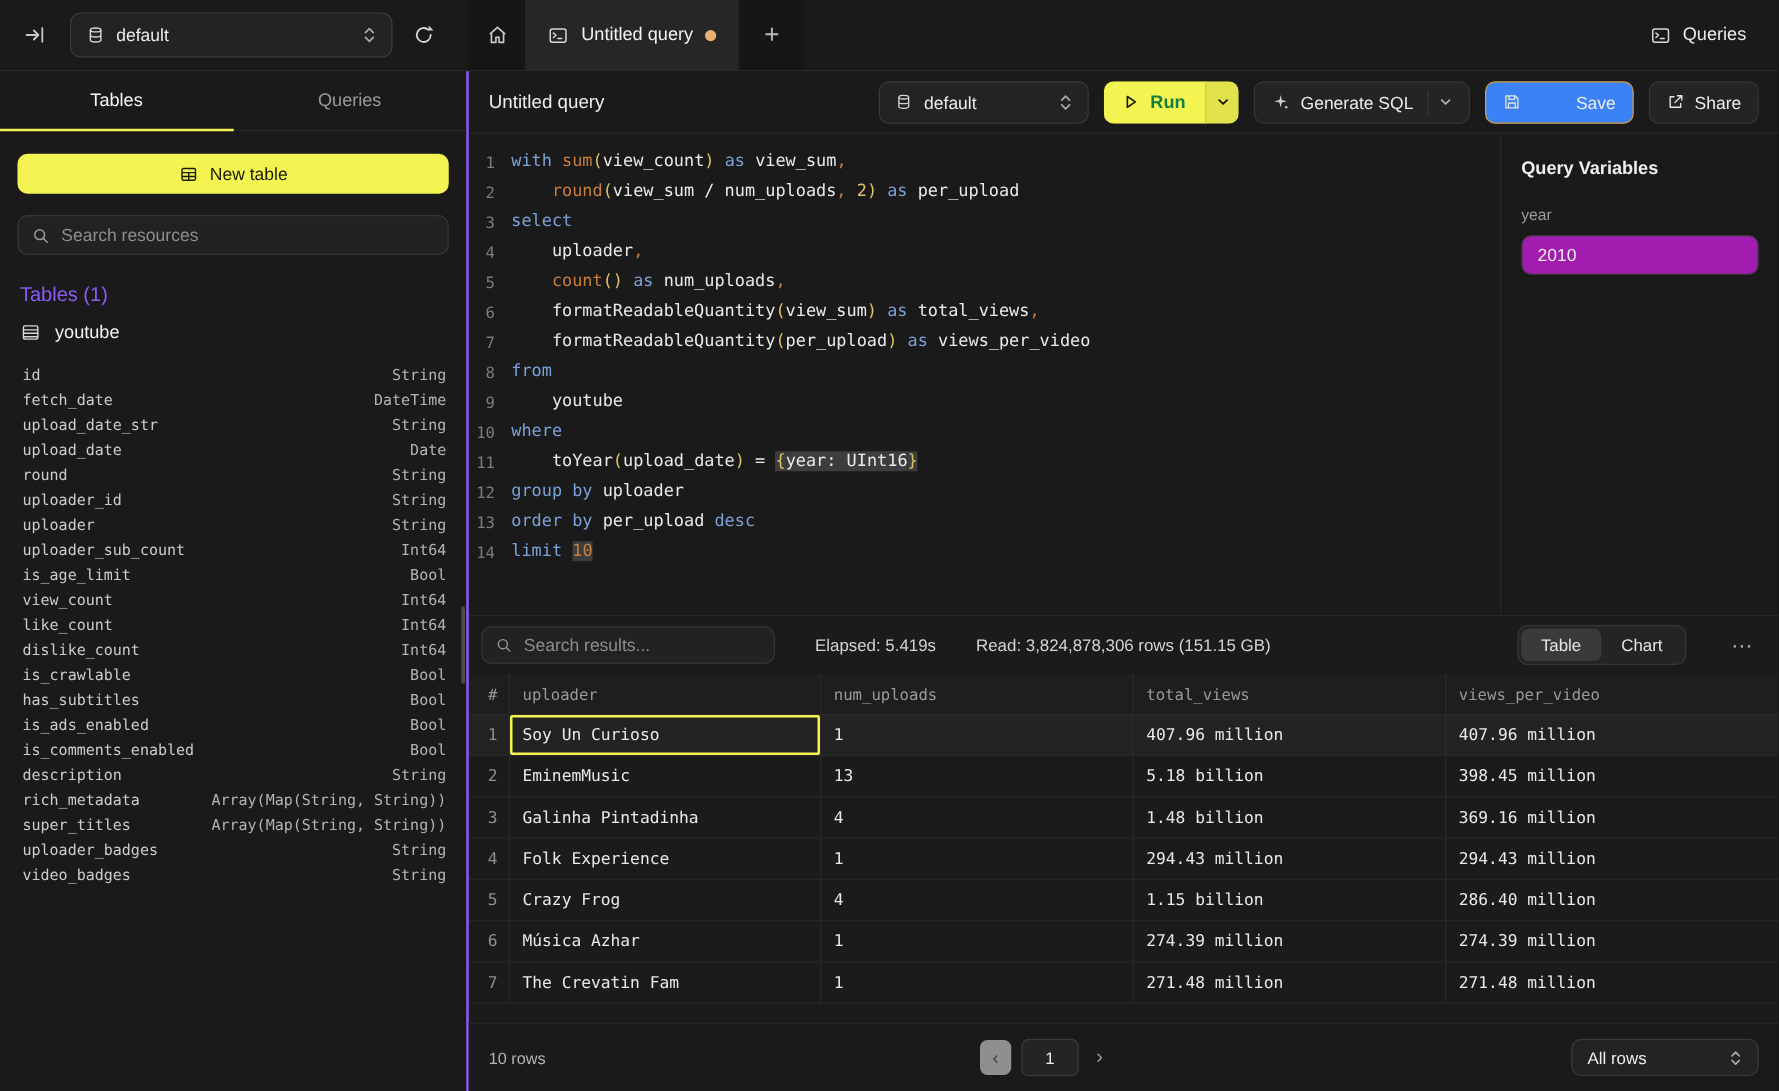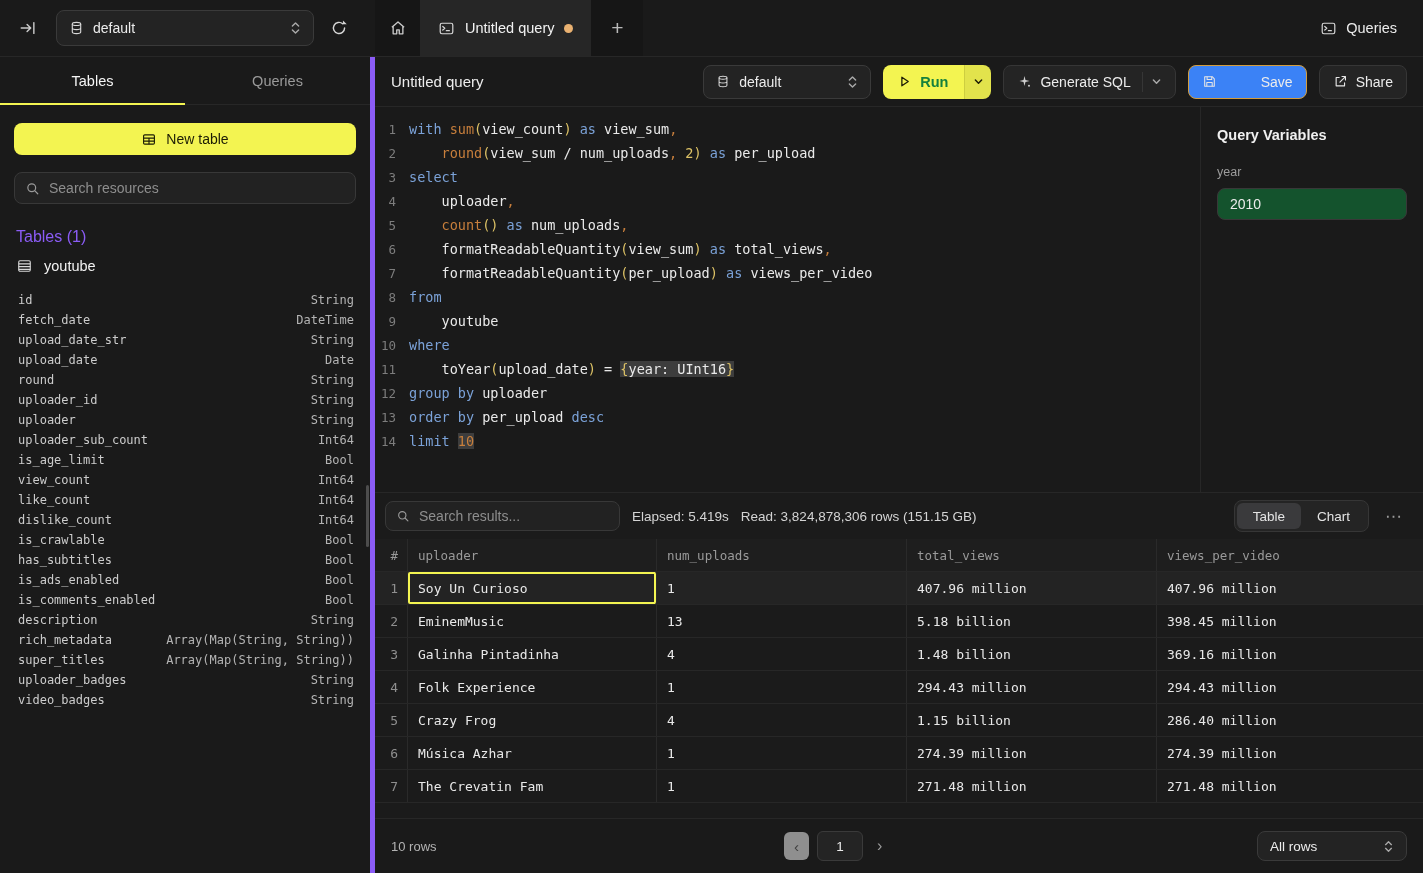--- a/index.html
+++ b/index.html
@@ -20,21 +20,21 @@
   .home-btn { width:45px; display:flex; align-items:center; justify-content:center; cursor:pointer; }
   .qtab { display:flex; align-items:center; gap:10px; background:#262626; padding:0 18px; cursor:pointer; }
   .qtab-label { font-size:14.5px; color:#f2f2f2; font-weight:500; }
   .tab-dot { width:9px; height:9px; border-radius:50%; }
   .newtab-btn { width:52px; display:flex; align-items:center; justify-content:center; font-size:21px; color:#b9b9b9; cursor:pointer; }
   .tb-right { flex:1; display:flex; align-items:center; justify-content:flex-end; padding-right:26px; }
   .queries-top { display:flex; align-items:center; gap:9px; font-size:14.5px; color:#ececec; cursor:pointer; }
 
   
   .main { display:flex; height:816px; }
-  .sidebar { width:375px; flex-shrink:0; border-right:5px solid #8b5cf6; position:relative; }
+  .sidebar { width:375px; flex-shrink:0; border-right:2px solid #8b5cf6; position:relative; }
   .content { flex:1; display:flex; flex-direction:column; min-width:0; }
 
   
   .side-tabs { display:flex; height:48px; border-bottom:1px solid #272727; }
   .side-tab { flex:1; display:flex; align-items:center; justify-content:center; font-size:14.5px; color:#9a9a9a; position:relative; cursor:pointer; }
   .side-tab.active { color:#f5f5f5; font-weight:500; }
   .side-tab.active::after { content:""; position:absolute; left:0; right:0; bottom:-1px; height:2px; background:var(--yellow); }
   .newtable-btn { display:flex; align-items:center; justify-content:center; gap:9px; margin:18px 14px 0; height:32px; width:calc(100% - 28px); background:var(--yellow); border:none; border-radius:8px; font-size:14px; font-weight:500; color:#1c1c05; cursor:pointer; font-family:inherit; }
   .search-box { display:flex; align-items:center; gap:9px; margin:17px 14px 0; height:32px; background:#222222; border:1px solid #383838; border-radius:8px; padding:0 10px; }
   .search-box input { flex:1; background:transparent; border:none; outline:none; color:#e8e8e8; font-size:14px; font-family:inherit; }
@@ -71,25 +71,25 @@
   .tk-op  { color:#e8e8e8; }
   .tk-id  { color:#eaeaea; }
   .tk-ind { display:inline-block; width:4ch; border-left:1px solid #3a3a3a; align-self:stretch; }
   .tk-hl  { color:#eaeaea; background:#3d3d3d; }
   .tk-hlp { color:var(--paren); background:#3d3d3d; }
   .tk-hlnum { color:var(--fn); background:#3d3d3d; }
 
   .vars-panel { width:223px; flex-shrink:0; border-left:1px solid #272727; padding:20px 16px; }
   .vars-title { font-size:14.5px; font-weight:600; color:#f0f0f0; }
   .var-name { margin-top:22px; font-size:12.5px; color:#9c9c9c; }
-  .var-input { margin-top:9px; width:100%; height:32px; background:#14532d; border:1px solid #383838; border-radius:8px; color:#ececec; font-size:14px; padding:0 12px; outline:none; font-family:inherit; }
+  .var-input { margin-top:9px; width:100%; height:32px; background:#a21caf; border:1px solid #383838; border-radius:8px; color:#ececec; font-size:14px; padding:0 12px; outline:none; font-family:inherit; }
 
   
   .results { flex:1; display:flex; flex-direction:column; border-top:1px solid #272727; background:#1b1b1b; min-height:0; }
-  .results-toolbar { height:46px; flex-shrink:0; display:flex; align-items:center; padding:0 16px 0 10px; gap:12px; }
+  .results-toolbar { height:46px; flex-shrink:0; display:flex; align-items:center; padding:0 16px 0 10px; gap:32px; }
   .rsearch { width:235px; height:30px; margin:0; background:#222222; border:1px solid #383838; }
   .stat { font-size:13.5px; color:#d4d4d4; white-space:nowrap; }
   .rt-spacer { flex:1; }
   .segmented { display:flex; background:#242424; border:1px solid #363636; border-radius:8px; padding:2px; height:32px;text-align:center; }
   .seg { display:flex; align-items:center; padding:0 16px; border-radius:6px; font-size:13.5px; color:#e4e4e4; cursor:pointer; }
   .seg.active { background:#3a3a3c; font-weight:500; }
   .more-btn { font-size:17px; color:#9a9a9a; letter-spacing:1px; cursor:pointer; padding:0 4px; }
 
   .rtable { flex:1; overflow:hidden; display:flex; flex-direction:column; }
   .trow { display:flex; height:33px; flex-shrink:0; border-bottom:1px solid #272727; }

